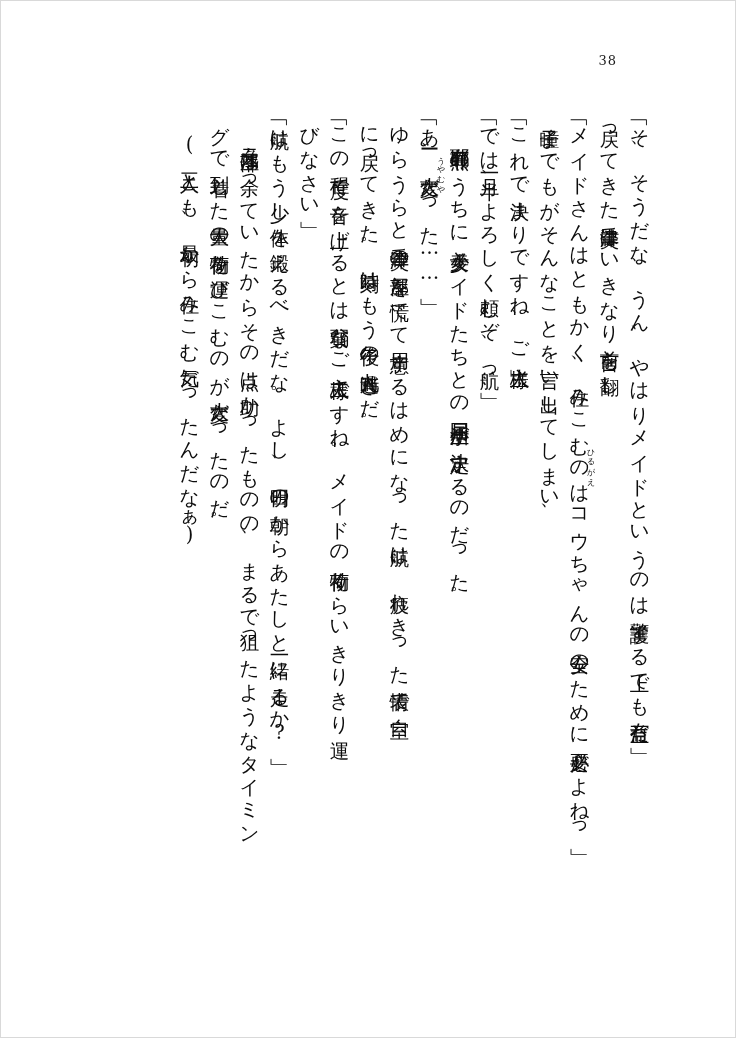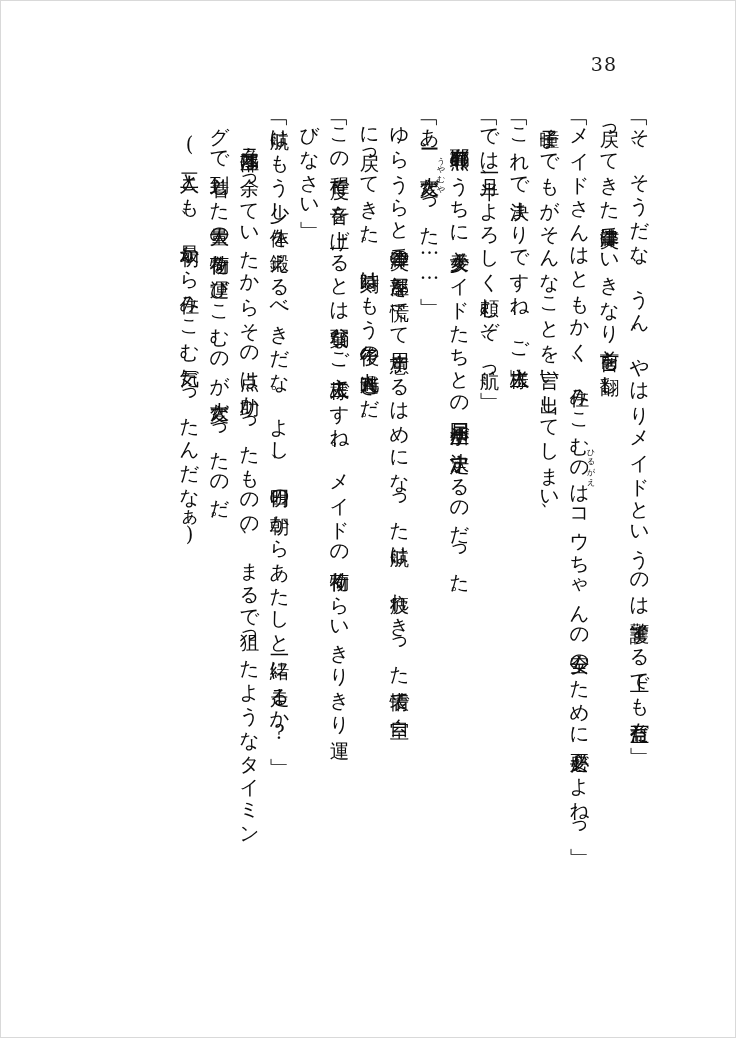--- a/index.html
+++ b/index.html
@@ -24,21 +24,21 @@
     height: 1038px;
     box-sizing: border-box;
     border: 1px solid #d9d9d9;
     background: #ffffff;
   }
 
   .page-number {
     position: absolute;
     top: 52px;
     right: 118px;
-    font-size: 19px;
+    font-size: 13px;
     letter-spacing: 1px;
     color: #1a1a1a;
     font-family: "DejaVu Serif", "Liberation Serif", serif;
   }
 
   
   .text-block {
     position: absolute;
     top: 112px;
     left: 62px;

